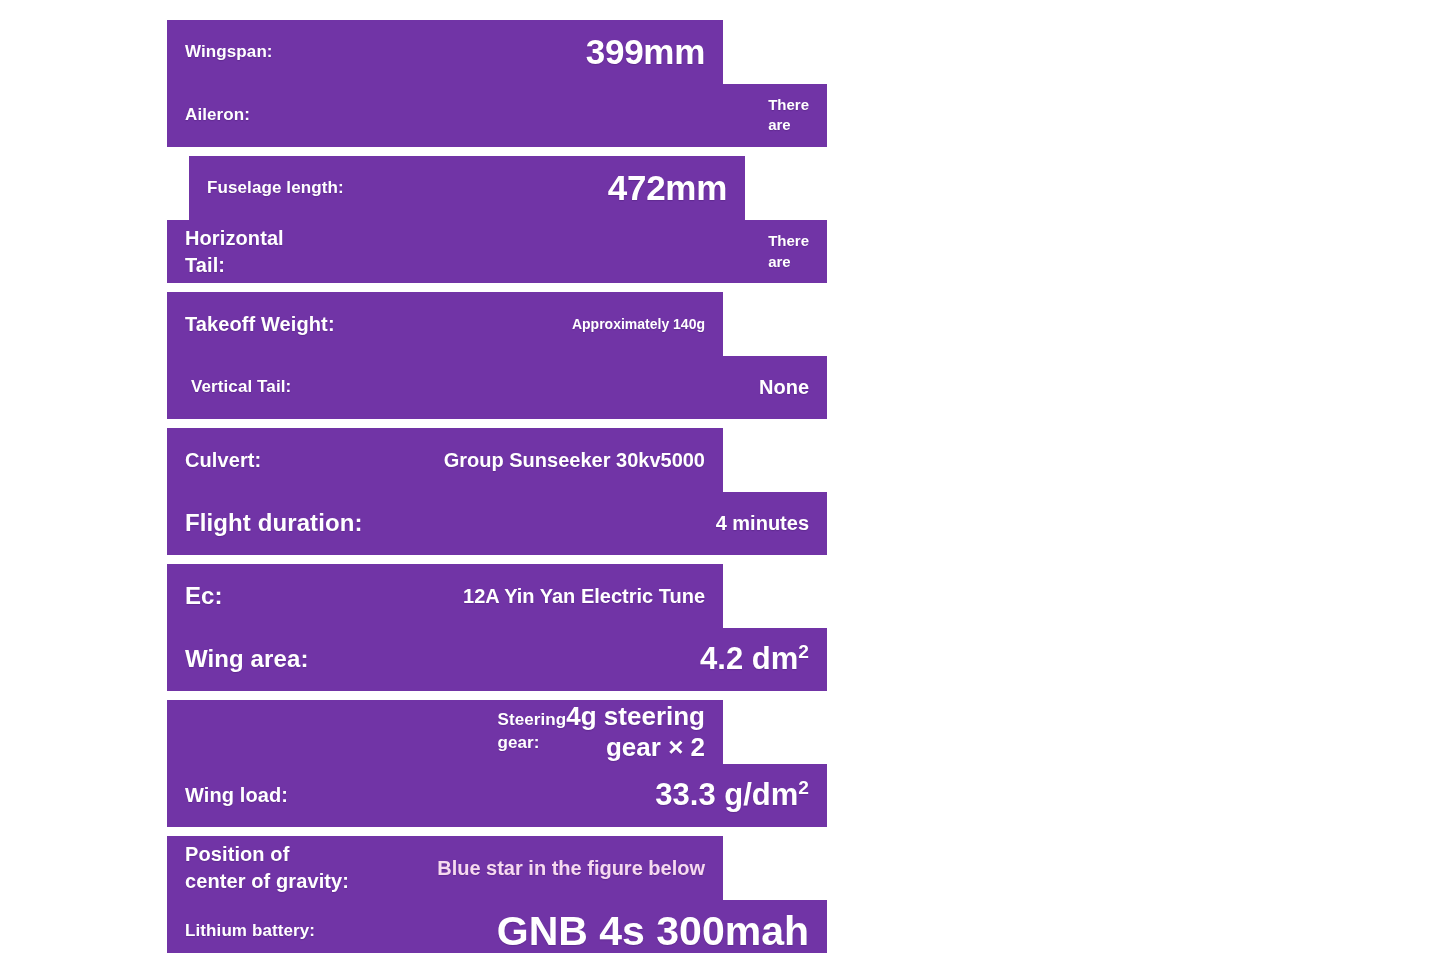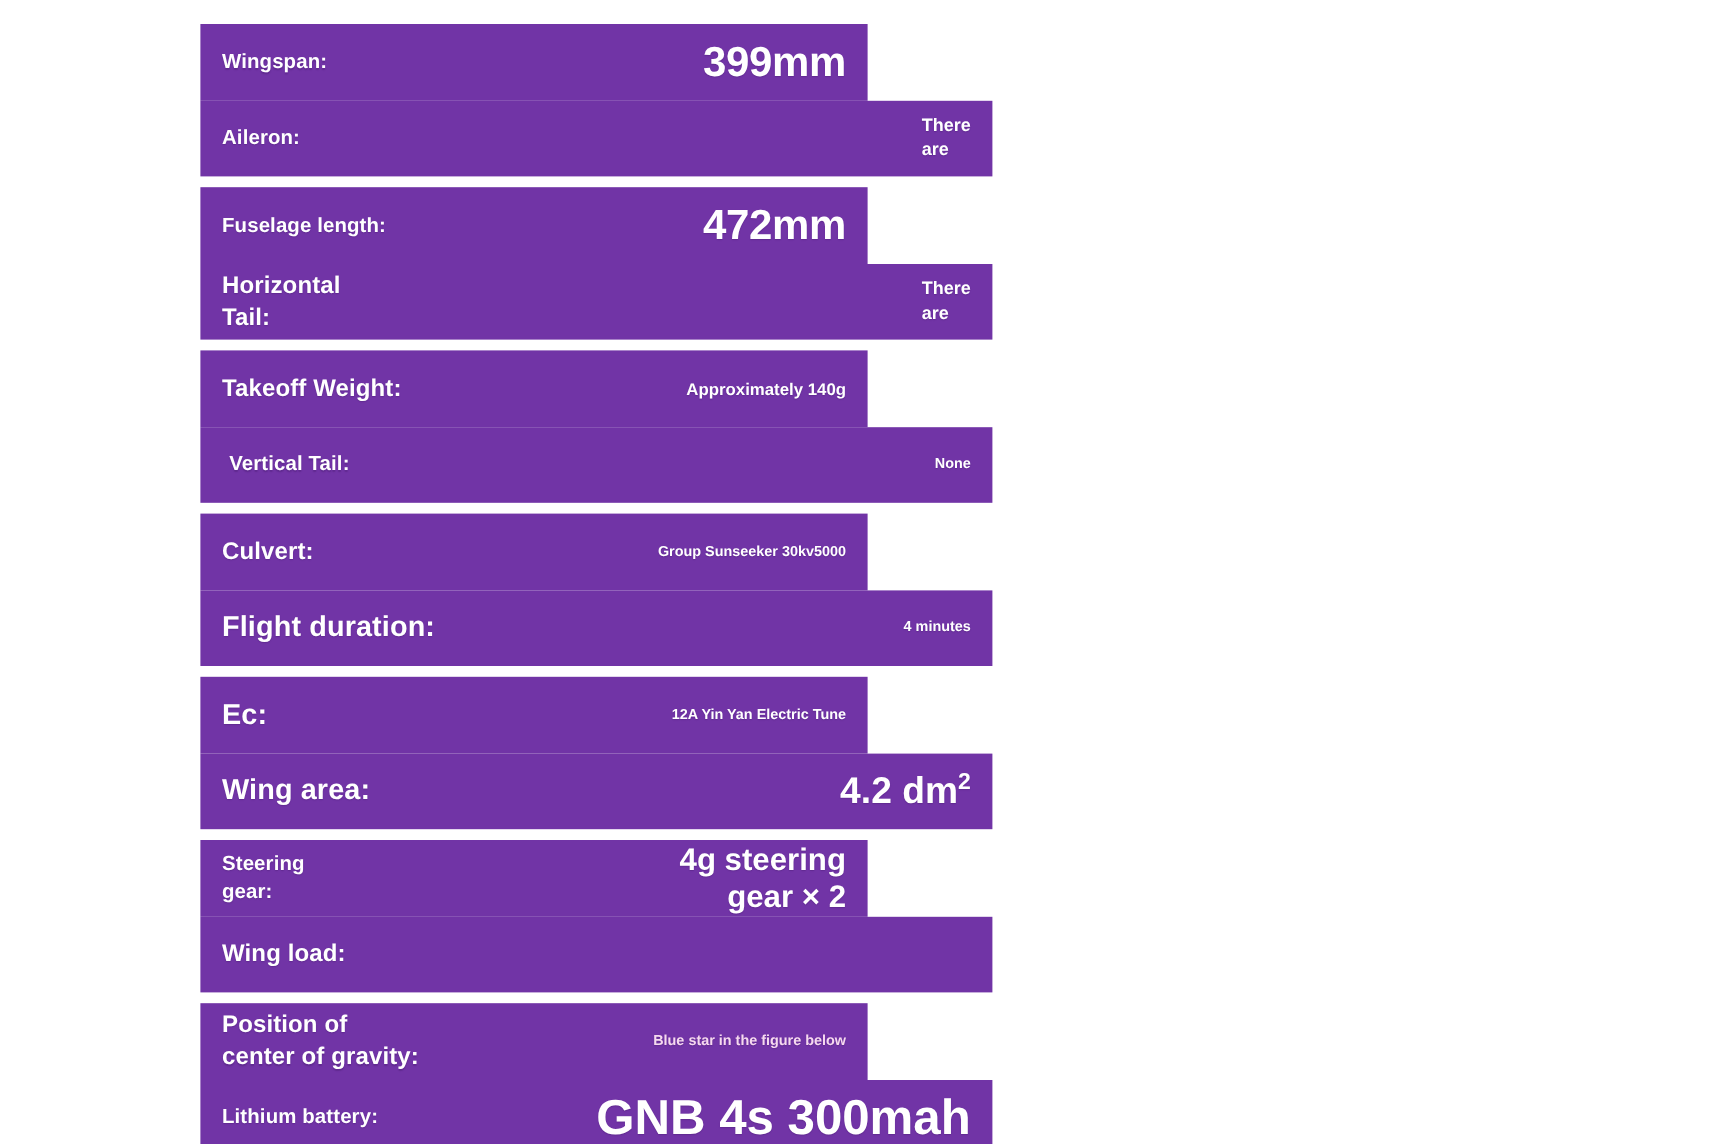--- a/index.html
+++ b/index.html
@@ -66,21 +66,21 @@
     line-height: 1.3;
     white-space: pre-line;
     flex: 0 0 auto;
     text-shadow: 0 1px 1px rgba(60,20,95,0.30);
   }
 
   
   .v-huge   { font-size: 35px; letter-spacing: -0.3px; }
   .v-big    { font-size: 31px; }
   .v-mid    { font-size: 26px; line-height: 1.2; }
-  .v-small  { font-size: 12px; }
+  .v-small  { font-size: 20px; }
   .v-xsmall { font-size: 15px; line-height: 1.35; text-align: left; }
   .v-tiny   { font-size: 14px; }
 
   
   .l-big   { font-size: 24px; }
   .l-mid   { font-size: 20px; }
   .l-std   { font-size: 17px; }
 
   .v-pink { color: #f6d9ef; }
 
@@ -101,21 +101,21 @@
       <span class="cell-value v-huge">399mm</span>
     </div>
     <div class="cell right" style="height:127px;">
       <span class="cell-label l-std">Aileron:</span>
       <span class="cell-value v-xsmall">There
 are</span>
     </div>
   </div>
 
   <div class="spec-row" style="height:127px;">
-    <div class="cell left" style="height:130px;">
+    <div class="cell left" style="height:130px;margin-left:22px;">
       <span class="cell-label l-std">Fuselage length:</span>
       <span class="cell-value v-huge">472mm</span>
     </div>
     <div class="cell right" style="height:127px;">
       <span class="cell-label l-mid">Horizontal
 Tail:</span>
       <span class="cell-value v-xsmall">There
 are</span>
     </div>
   </div>
@@ -147,28 +147,29 @@
       <span class="cell-label l-big">Ec:</span>
       <span class="cell-value v-small">12A Yin Yan Electric Tune</span>
     </div>
     <div class="cell right" style="height:127px;">
       <span class="cell-label l-big">Wing area:</span>
       <span class="cell-value v-big"><span>4.2 dm</span><sup>2</sup></span>
     </div>
   </div>
 
   <div class="spec-row" style="height:127px;">
-    <div class="cell left" style="height:127px;">
+    <div class="cell left" style="height:127px;justify-content:flex-end;">
       <span class="cell-label l-std">Steering
 gear:</span>
       <span class="cell-value v-mid">4g steering
 gear × 2</span>
     </div>
     <div class="cell right" style="height:127px;">
       <span class="cell-label l-mid">Wing load:</span>
+      <span class="cell-value v-big"><span>33.3 g/dm</span><sup>2</sup></span>
     </div>
   </div>
 
   <div class="spec-row" style="height:127px;">
     <div class="cell left" style="height:127px;">
       <span class="cell-label l-mid">Position of
 center of gravity:</span>
       <span class="cell-value v-small v-pink">Blue star in the figure below</span>
     </div>
     <div class="cell right" style="height:127px;">

